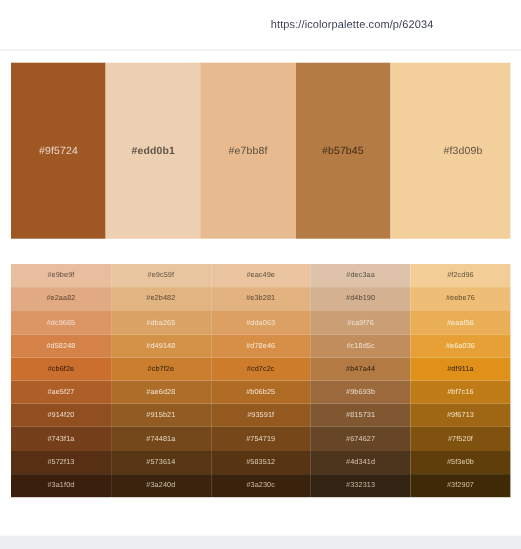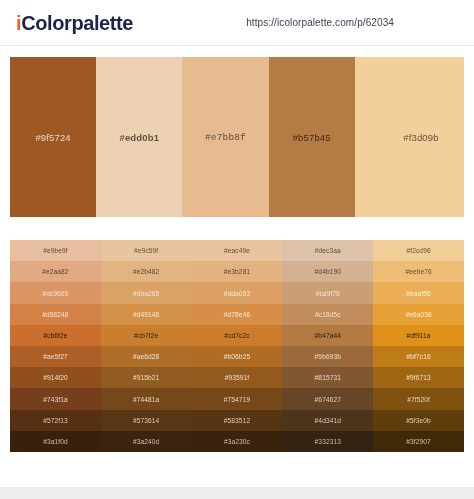--- a/index.html
+++ b/index.html
@@ -100,35 +100,32 @@
     top: 487px;
     width: 474px;
     height: 12px;
     background: #eceef0;
   }
 </style>
 </head>
 <body>
 
 <div id="header">
-  <div id="logo">
-    <span class="logo-i">i</span><span class="logo-rest">Colorpalette</span>
-  </div>
   <div id="url">https://icolorpalette.com/p/62034</div>
 </div>
 
 <div id="main-strip">
     <div class="main-swatch" style="background: rgb(159, 87, 36);">
       <span class="hex" style="color: rgb(232, 216, 204);">#9f5724</span>
     </div>
     <div class="main-swatch" style="background: rgb(237, 208, 177); font-weight: bold;">
       <span class="hex" style="color: rgb(94, 83, 73);">#edd0b1</span>
     </div>
     <div class="main-swatch" style="background: rgb(231, 187, 143);">
-      <span class="hex" style="color: rgb(91, 76, 59); font-family: Liberation Mono, monospace;">#e7bb8f</span>
+      <span class="hex" style="color: rgb(91, 76, 59);">#e7bb8f</span>
     </div>
     <div class="main-swatch" style="background: rgb(181, 123, 69);">
       <span class="hex" style="color: rgb(63, 44, 24);">#b57b45</span>
     </div>
     <div class="main-swatch" style="background: rgb(243, 208, 155); padding-left: 23px;">
       <span class="hex" style="color: rgb(94, 81, 64);">#f3d09b</span>
     </div>
   </div>
 
 <div id="shade-grid">

